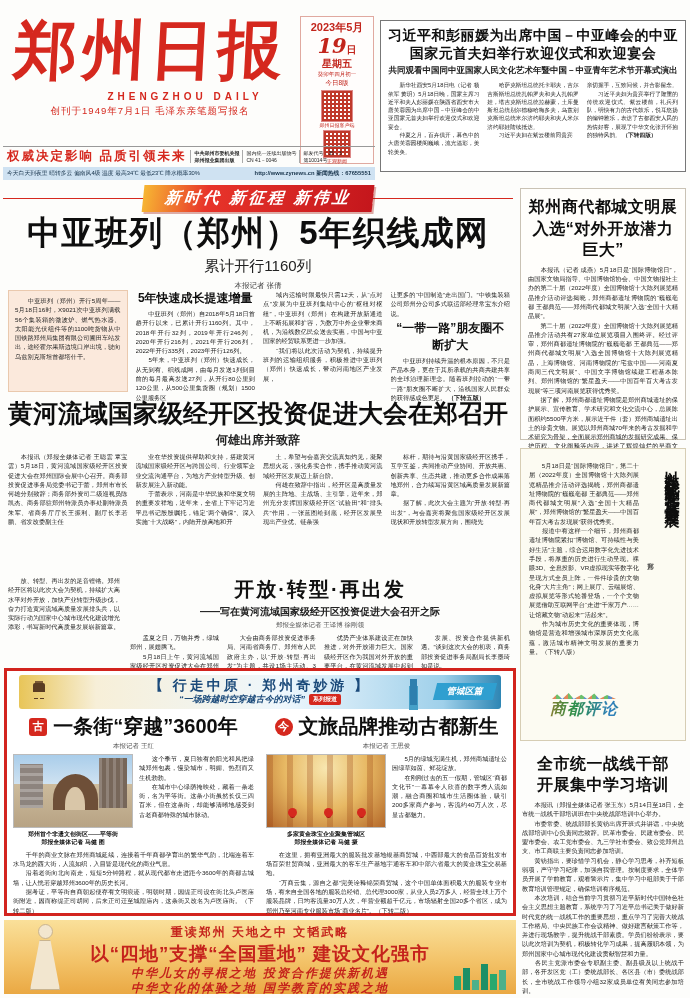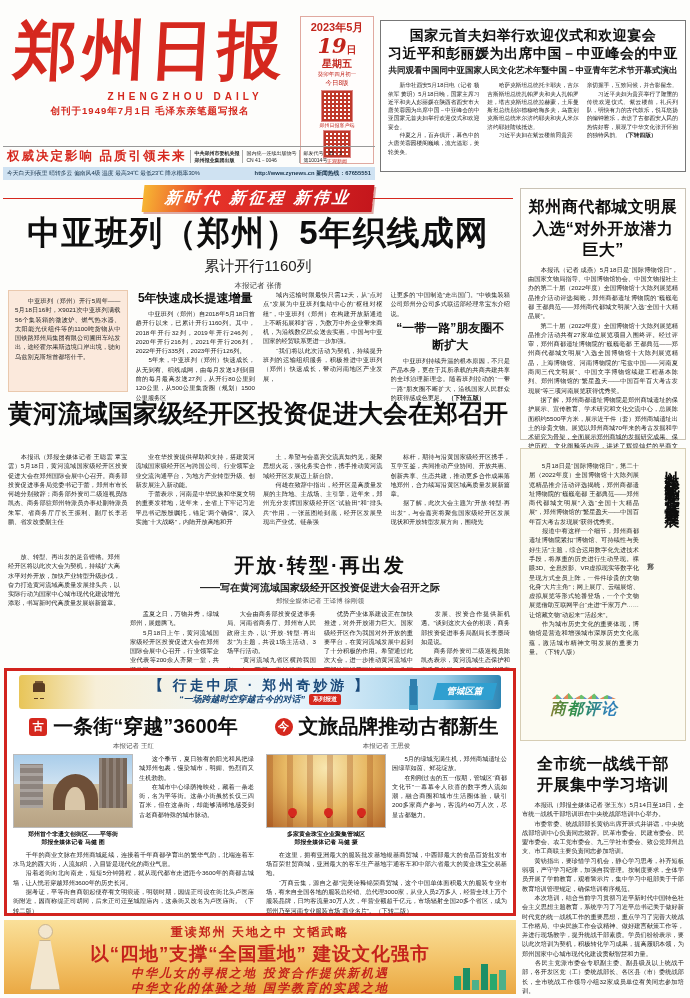--- a/index.html
+++ b/index.html
@@ -9,21 +9,21 @@
   .bt{font-size:6.2px;line-height:1.5;text-align:justify;white-space:pre-line;color:#222;overflow:hidden;}
   .cols{display:flex;gap:8px;}
   .col{flex:1;min-width:0;}
   .jump{font-weight:bold;}
   
   #masthead{left:6px;top:10px;width:288px;height:134px;text-align:center;}
   #mast-title{font-family:"DejaVu Serif",serif;font-weight:bold;font-size:64px;line-height:1.25;
               color:#d5281e;letter-spacing:4px;transform:skewX(-3deg);}
   #mast-latin{font-size:10px;font-weight:bold;letter-spacing:4px;color:#d5281e;margin-top:1px;
               text-align:center;padding-left:70px;}
-  #mast-founded{font-size:9.5px;font-weight:bold;color:#d5281e;margin-top:3px;letter-spacing:1px;}
+  #mast-founded{font-size:9.5px;font-weight:normal;color:#d5281e;margin-top:3px;letter-spacing:1px;}
   
   #datebox{left:300px;top:16px;width:74px;height:148px;border:1px solid #e0a9a0;
            text-align:center;color:#c2251c;padding-top:3px;box-sizing:border-box;background:#fffdfc;}
   .db-ym{font-size:11px;font-weight:bold;}
   .db-day{font-family:"DejaVu Serif",serif;font-style:italic;font-weight:bold;font-size:21px;line-height:1.05;}
   .db-day small{font-size:10px;font-style:normal;}
   .db-week{font-size:10px;font-weight:bold;}
   .db-lunar{font-size:5.5px;}
   .db-pages{font-size:6.5px;margin-top:1px;}
   .qr{width:30px;height:30px;margin:2px auto 0;border:1px solid #d88;
@@ -61,21 +61,21 @@
   #c-by{font-size:7.5px;color:#444;margin-top:5px;}
   #central-cols{left:8px;top:290px;width:502px;height:102px;}
   .hlbox{background:#fbe9dc;border:1px solid #eac9ae;padding:5px 6px;box-sizing:border-box;height:100%;}
   .colhead{font-size:12px;font-weight:bold;text-align:center;margin-bottom:2px;color:#111;}
   
   #gov-head{left:3px;top:398px;width:510px;text-align:center;}
   #g-h2{font-size:25px;font-weight:bold;color:#0e0e0e;line-height:1.2;}
   #g-sub{font-size:12px;font-weight:bold;margin-top:4px;color:#222;}
   #gov-cols{left:8px;top:452px;width:502px;height:96px;}
   
-  #subsection{left:8px;top:552px;width:502px;height:112px;display:flex;gap:10px;}
+  #subsection{left:8px;top:576px;width:502px;height:112px;display:flex;gap:10px;}
   #ss-left{width:112px;}
   #ss-main{flex:1;}
   #ss-h3{font-size:20px;font-weight:bold;text-align:center;letter-spacing:2px;color:#111;}
   #ss-sub{font-size:10px;font-weight:bold;text-align:center;margin-top:2px;color:#222;}
   #ss-by{font-size:6.5px;text-align:center;color:#555;margin:2px 0 3px;}
   #ss-cols{height:62px;}
   
   #feature{left:4px;top:668px;width:512px;height:248px;border:3px solid #d2231d;box-sizing:border-box;
            background:#fff;padding:4px 6px;}
   #f-banner{position:relative;height:34px;margin:0 6px 4px;background:
@@ -177,22 +177,22 @@
   <div class="db-lunar">癸卯年四月初一</div>
   <div class="db-pages">今日8版</div>
   <div class="qr"></div>
   <div class="qr-cap">郑州日报客户端</div>
   <div class="qr qr2"></div>
   <div class="qr-cap">正观新闻</div>
 </div>
 
 <div id="topstory" class="abs">
   <div id="ts-h">
+    <div>习近平和彭丽媛为出席中国－中亚峰会的中亚</div>
     <div>国家元首夫妇举行欢迎仪式和欢迎宴会</div>
-    <div>习近平和彭丽媛为出席中国－中亚峰会的中亚</div>
   </div>
   <div id="ts-sub">共同观看中国同中亚国家人民文化艺术年暨中国－中亚青年艺术节开幕式演出</div>
   <div id="ts-cols" class="cols">
     <div class="col bt">　　新华社西安5月18日电（记者 杨依军 黄玥）5月18日晚，国家主席习近平和夫人彭丽媛在陕西省西安市大唐芙蓉园为出席中国－中亚峰会的中亚国家元首夫妇举行欢迎仪式和欢迎宴会。
 　　仲夏之月，百卉俱开，暮色中的大唐芙蓉园楼阁巍峨，流光溢彩，美轮美奂。</div>
     <div class="col bt">　　哈萨克斯坦总统托卡耶夫，吉尔吉斯斯坦总统扎帕罗夫和夫人扎帕罗娃，塔吉克斯坦总统拉赫蒙，土库曼斯坦总统别尔德穆哈梅多夫，乌兹别克斯坦总统米尔济约耶夫和夫人米尔济约耶娃陆续抵达。
 　　习近平夫妇在紫云楼前同贵宾</div>
     <div class="col bt"><span>亲切握手，互致问候，并合影留念。
 　　习近平夫妇为贵宾举行了隆重的传统欢迎仪式。紫云楼前，礼兵列队，明快有力的古代鼓乐，悦耳悠扬的编钟雅乐，表达了古都西安人民的热情好客，展现了中华文化张开怀抱的独特风韵。</span> <span class="jump">（下转四版）</span></div>
   </div>
@@ -235,20 +235,21 @@
 　　“我们将以此次活动为契机，持续提升班列的运输组织服务，积极推进中亚班列（郑州）快速成长，带动河南地区产业发展，</div>
   <div class="col">
     <div class="bt">让更多的“中国制造”走出国门。”中铁集装箱公司郑州分公司多式联运部经理常宝东介绍说。</div>
     <div class="colhead" style="margin-top:2px">“一带一路”朋友圈不断扩大</div>
     <div class="bt"><span>　　中亚班列持续升温的根本原因，不只是产品本身，更在于其所承载的共商共建共享的全球治理新理念。随着班列拉动的“一带一路”朋友圈不断扩大，沿线国家人民群众的获得感成色更足。</span> <span class="jump">（下转五版）</span></div>
   </div>
 </div>
 
 <div id="gov-head" class="abs">
   <div id="g-h2">黄河流域国家级经开区投资促进大会在郑召开</div>
+  <div id="g-sub">何雄出席并致辞</div>
 </div>
 <div id="gov-cols" class="abs cols">
   <div class="col bt">　　本报讯（郑报全媒体记者 王聪雲 覃宝雲）5月18日，黄河流域国家级经开区投资促进大会在郑州国际会展中心召开。商务部投资促进事务局党委书记于蕾，郑州市市长何雄分别致辞；商务部外资司二级巡视员陈凯杰、商务部驻郑州特派员办事处副特派员朱军、省商务厅厅长王振利、副厅长李若鹏、省发改委副主任</div>
   <div class="col bt">　　业在华投资提供帮助和支持，搭建黄河流域国家级经开区与跨国公司、行业领军企业交流沟通平台，为地方产业转型升级、创新发展注入新动能。
 　　于蕾表示，河南是中华民族和华夏文明的重要发祥地，近年来，全省上下牢记习近平总书记殷殷嘱托，锚定“两个确保”、深入实施“十大战略”，内陆开放高地和开</div>
   <div class="col bt">　　土，希望与会嘉宾交流真知灼见，凝聚思想火花，强化务实合作，携手推动黄河流域经开区发展迈上新台阶。
 　　何雄在致辞中指出，经开区是高质量发展的主阵地、主战场、主引擎，近年来，郑州充分发挥国家级经开区“试验田”和“排头兵”作用，一张蓝图绘到底，经开区发展呈现出产业优、链条强</div>
   <div class="col bt">　　标杆，期待与沿黄国家级经开区携手，互学互鉴，共同推动产业协同、开放共惠、创新共享、生态共建，推动更多合作成果落地郑州，合力续写沿黄区域高质量发展新篇章。
 　　据了解，此次大会主题为“开放·转型·再出发”，与会嘉宾将聚焦国家级经开区发展现状和开放转型发展方向，围绕先</div>
 </div>

